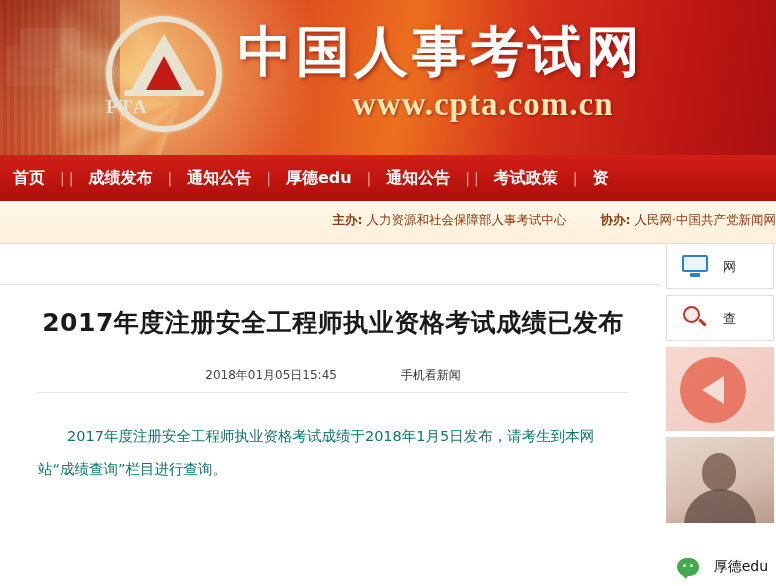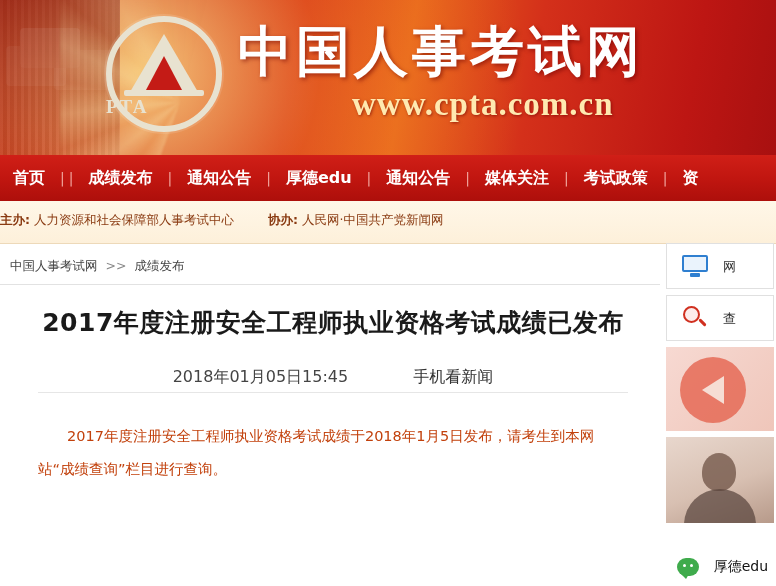--- a/index.html
+++ b/index.html
@@ -157,21 +157,21 @@
   .subbar {
     position: relative;
     width: 776px;
     height: 42px;
     background: linear-gradient(180deg, #fff7e8 0%, #fdf0da 100%);
     border-bottom: 1px solid #edd9b9;
   }
   .subbar .inner {
     position: absolute;
     left: 0; right: 0; top: 11px;
-    text-align: left;
+    text-align: right;
     font-size: 12.5px;
     color: #8a3b12;
     font-family: "DejaVu Sans", sans-serif;
   }
   .subbar .bold { font-weight: bold; }
   .subbar .gap { display: inline-block; width: 26px; }
 
   
   .content-wrap {
     position: relative;
@@ -203,21 +203,21 @@
     font-size: 25px;
     font-weight: bold;
     color: #1a1a1a;
     font-family: "DejaVu Sans", sans-serif;
     letter-spacing: 0.5px;
   }
   .article-meta {
     position: absolute;
     left: 0; right: 110px; top: 123px;
     text-align: center;
-    font-size: 16px;
+    font-size: 12px;
     color: #444;
     font-family: "DejaVu Sans", sans-serif;
   }
   .article-meta .date { display: inline-block; }
   .article-meta .mobile {
     display: inline-block;
     margin-left: 60px;
     color: #333;
     cursor: pointer;
   }
@@ -227,21 +227,21 @@
     width: 590px; height: 1px;
     background: #e6e6e6;
   }
 
   .article-body {
     position: absolute;
     left: 38px; top: 176px;
     width: 590px;
     font-size: 14.5px;
     line-height: 33px;
-    color: #c2410c;
+    color: #0f766e;
     text-indent: 2em;
     font-family: "DejaVu Sans", sans-serif;
   }
   .article-sign {
     position: absolute;
     left: 38px; top: 262px;
     width: 590px;
     text-align: right;
     font-size: 14px;
     color: #1a1a1a;
@@ -423,44 +423,38 @@
   <div class="nav-item nav-sep" style="padding:0 2px;">|</div>
   <div class="nav-item nav-sep" style="padding:0 2px;">|</div>
   <div class="nav-item">成绩发布</div>
   <div class="nav-item nav-sep" style="padding:0 2px;">|</div>
   <div class="nav-item">通知公告</div>
   <div class="nav-item nav-sep" style="padding:0 2px;">|</div>
   <div class="nav-item">厚德edu</div>
   <div class="nav-item nav-sep" style="padding:0 2px;">|</div>
   <div class="nav-item">通知公告</div>
   <div class="nav-item nav-sep" style="padding:0 2px;">|</div>
-  <div class="nav-item">媒体关注</div>
   <div class="nav-item nav-sep" style="padding:0 2px;">|</div>
   <div class="nav-item">考试政策</div>
   <div class="nav-item nav-sep" style="padding:0 2px;">|</div>
   <div class="nav-item">资</div>
 </div>
 
 <div class="subbar">
   <div class="inner">
     <span class="bold">主办:</span>
     <span>人力资源和社会保障部人事考试中心</span>
     <span class="gap"></span>
     <span class="bold">协办:</span>
     <span>人民网·中国共产党新闻网</span>
   </div>
 </div>
 
 <div class="content-wrap">
 
-  <div class="breadcrumb">
-    <a>中国人事考试网</a>
-    <span class="arrows">&gt;&gt;</span>
-    <a>成绩发布</a>
-  </div>
   <div class="bc-divider"></div>
 
   <div class="article-title">2017年度注册安全工程师执业资格考试成绩已发布</div>
 
   <div class="article-meta">
     <span class="date">2018年01月05日15:45</span>
     <span class="mobile">手机看新闻</span>
   </div>
   <div class="meta-divider"></div>
 

